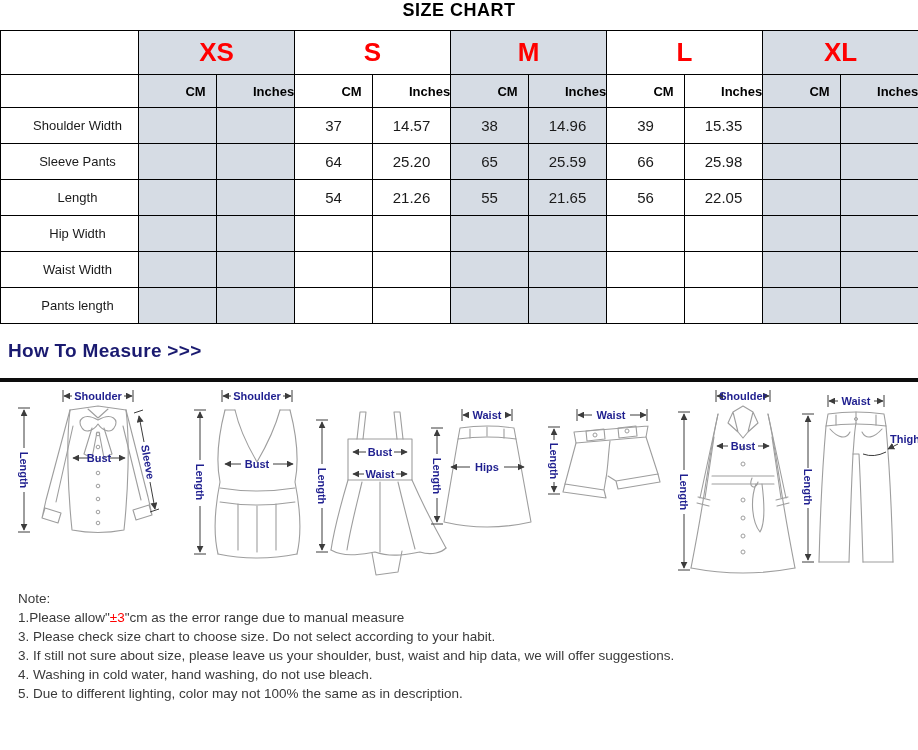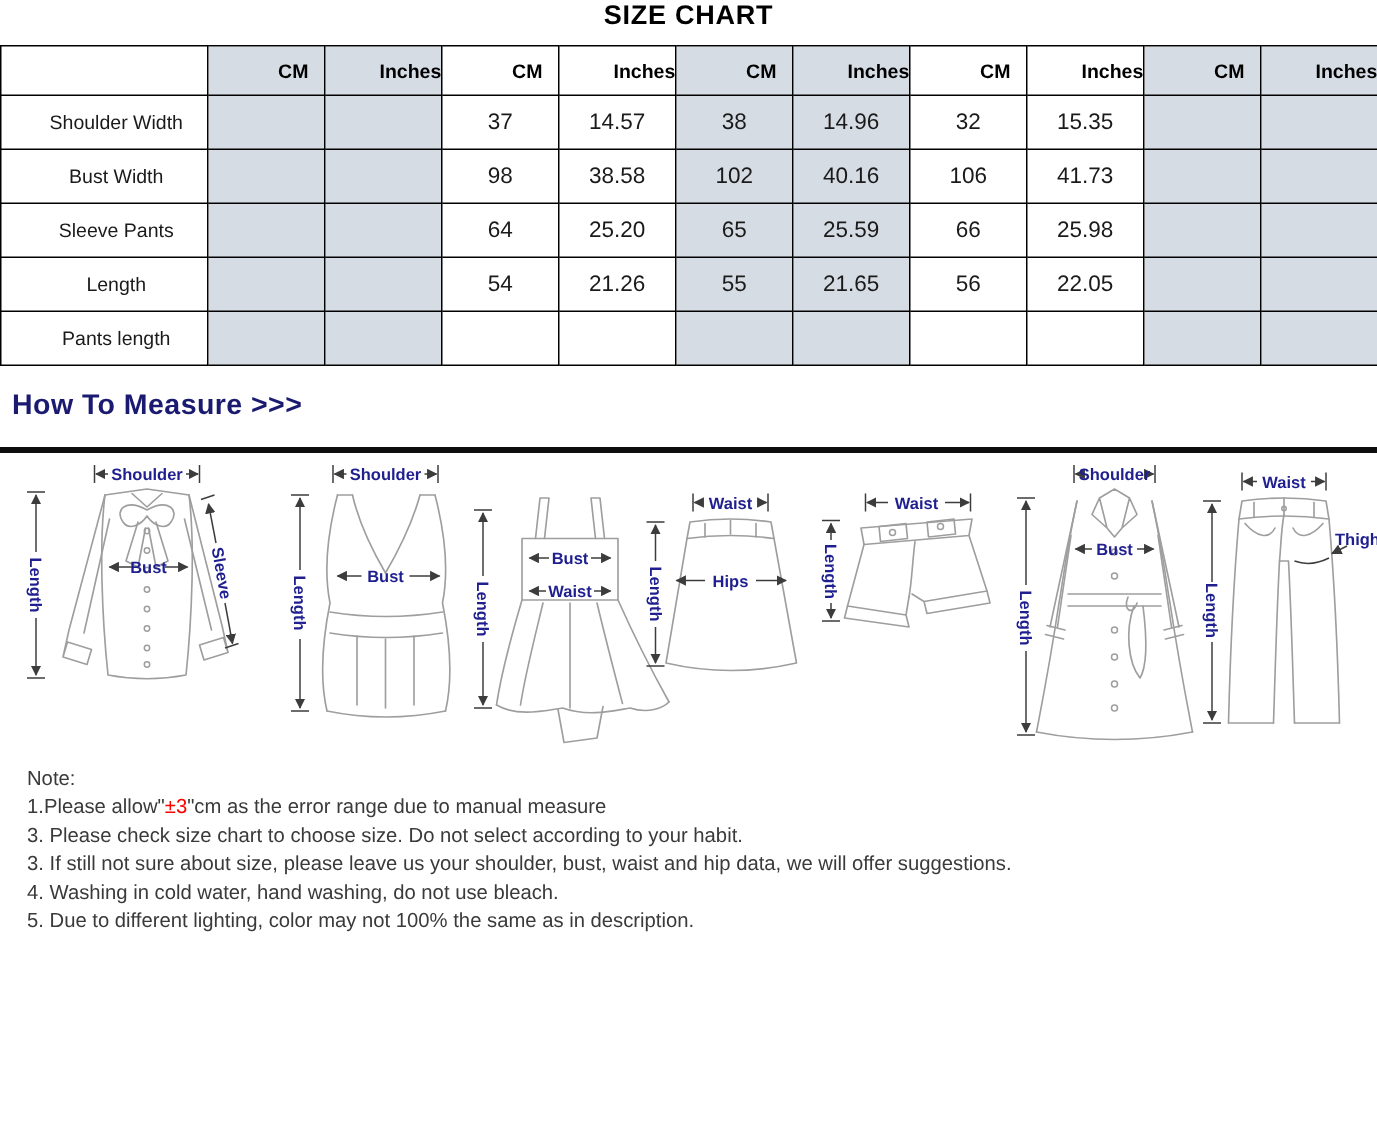--- a/index.html
+++ b/index.html
@@ -45,20 +45,28 @@
         <col class="c-val">
         <col class="c-val">
         <col class="c-val">
         <col class="c-val">
         <col class="c-val">
         <col class="c-val">
         <col class="c-val">
         <col class="c-val">
     </colgroup>
     <thead>
+      <tr class="size-row">
+        <th class="corner"></th>
+        <th colspan="2">XS</th>
+        <th colspan="2">S</th>
+        <th colspan="2">M</th>
+        <th colspan="2">L</th>
+        <th colspan="2">XL</th>
+      </tr>
       <tr class="unit-row">
         <th></th>
         <th>CM</th>
         <th>Inches</th>
         <th>CM</th>
         <th>Inches</th>
         <th>CM</th>
         <th>Inches</th>
         <th>CM</th>
         <th>Inches</th>
@@ -68,35 +76,22 @@
     </thead>
     <tbody>
       <tr>
         <td class="rl">Shoulder Width</td>
         <td></td>
         <td></td>
         <td>37</td>
         <td>14.57</td>
         <td>38</td>
         <td>14.96</td>
-        <td>32</td>
+        <td>39</td>
         <td>15.35</td>
-        <td></td>
-        <td></td>
-      </tr>
-      <tr>
-        <td class="rl">Bust Width</td>
-        <td></td>
-        <td></td>
-        <td>98</td>
-        <td>38.58</td>
-        <td>102</td>
-        <td>40.16</td>
-        <td>106</td>
-        <td>41.73</td>
         <td></td>
         <td></td>
       </tr>
       <tr>
         <td class="rl">Sleeve Pants</td>
         <td></td>
         <td></td>
         <td>64</td>
         <td>25.20</td>
         <td>65</td>
@@ -109,20 +104,46 @@
       <tr>
         <td class="rl">Length</td>
         <td></td>
         <td></td>
         <td>54</td>
         <td>21.26</td>
         <td>55</td>
         <td>21.65</td>
         <td>56</td>
         <td>22.05</td>
+        <td></td>
+        <td></td>
+      </tr>
+      <tr>
+        <td class="rl">Hip Width</td>
+        <td></td>
+        <td></td>
+        <td></td>
+        <td></td>
+        <td></td>
+        <td></td>
+        <td></td>
+        <td></td>
+        <td></td>
+        <td></td>
+      </tr>
+      <tr>
+        <td class="rl">Waist Width</td>
+        <td></td>
+        <td></td>
+        <td></td>
+        <td></td>
+        <td></td>
+        <td></td>
+        <td></td>
+        <td></td>
         <td></td>
         <td></td>
       </tr>
       <tr>
         <td class="rl">Pants length</td>
         <td></td>
         <td></td>
         <td></td>
         <td></td>
         <td></td>

